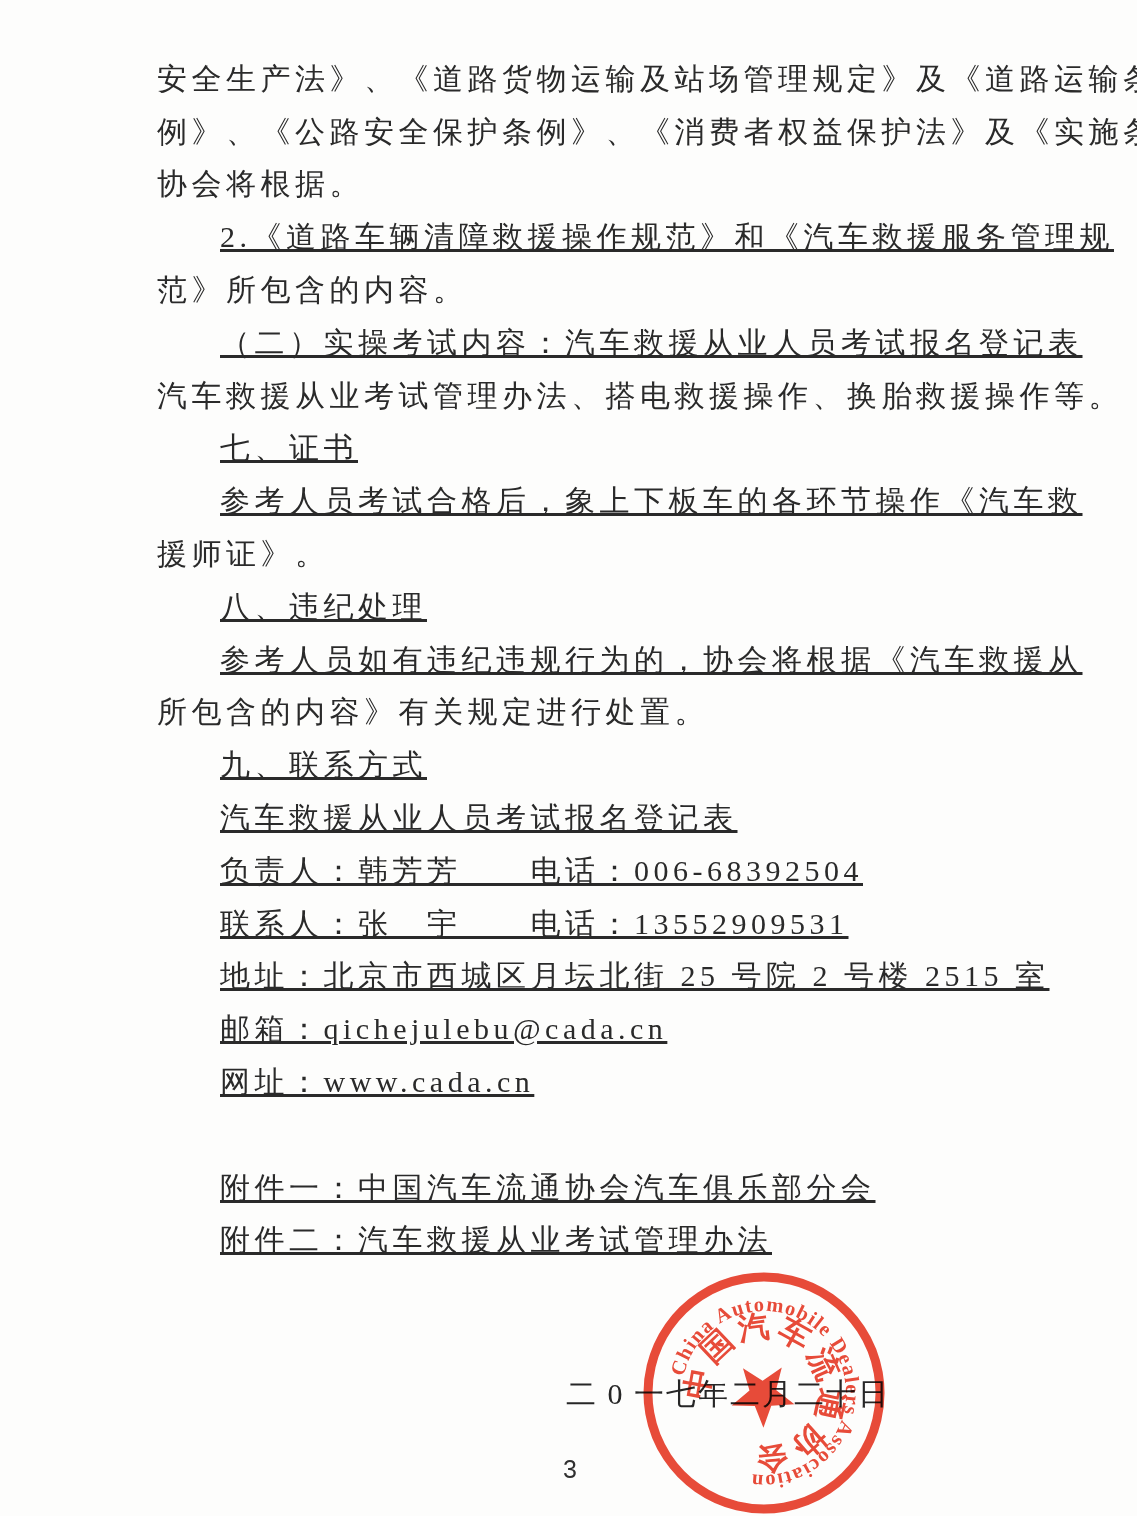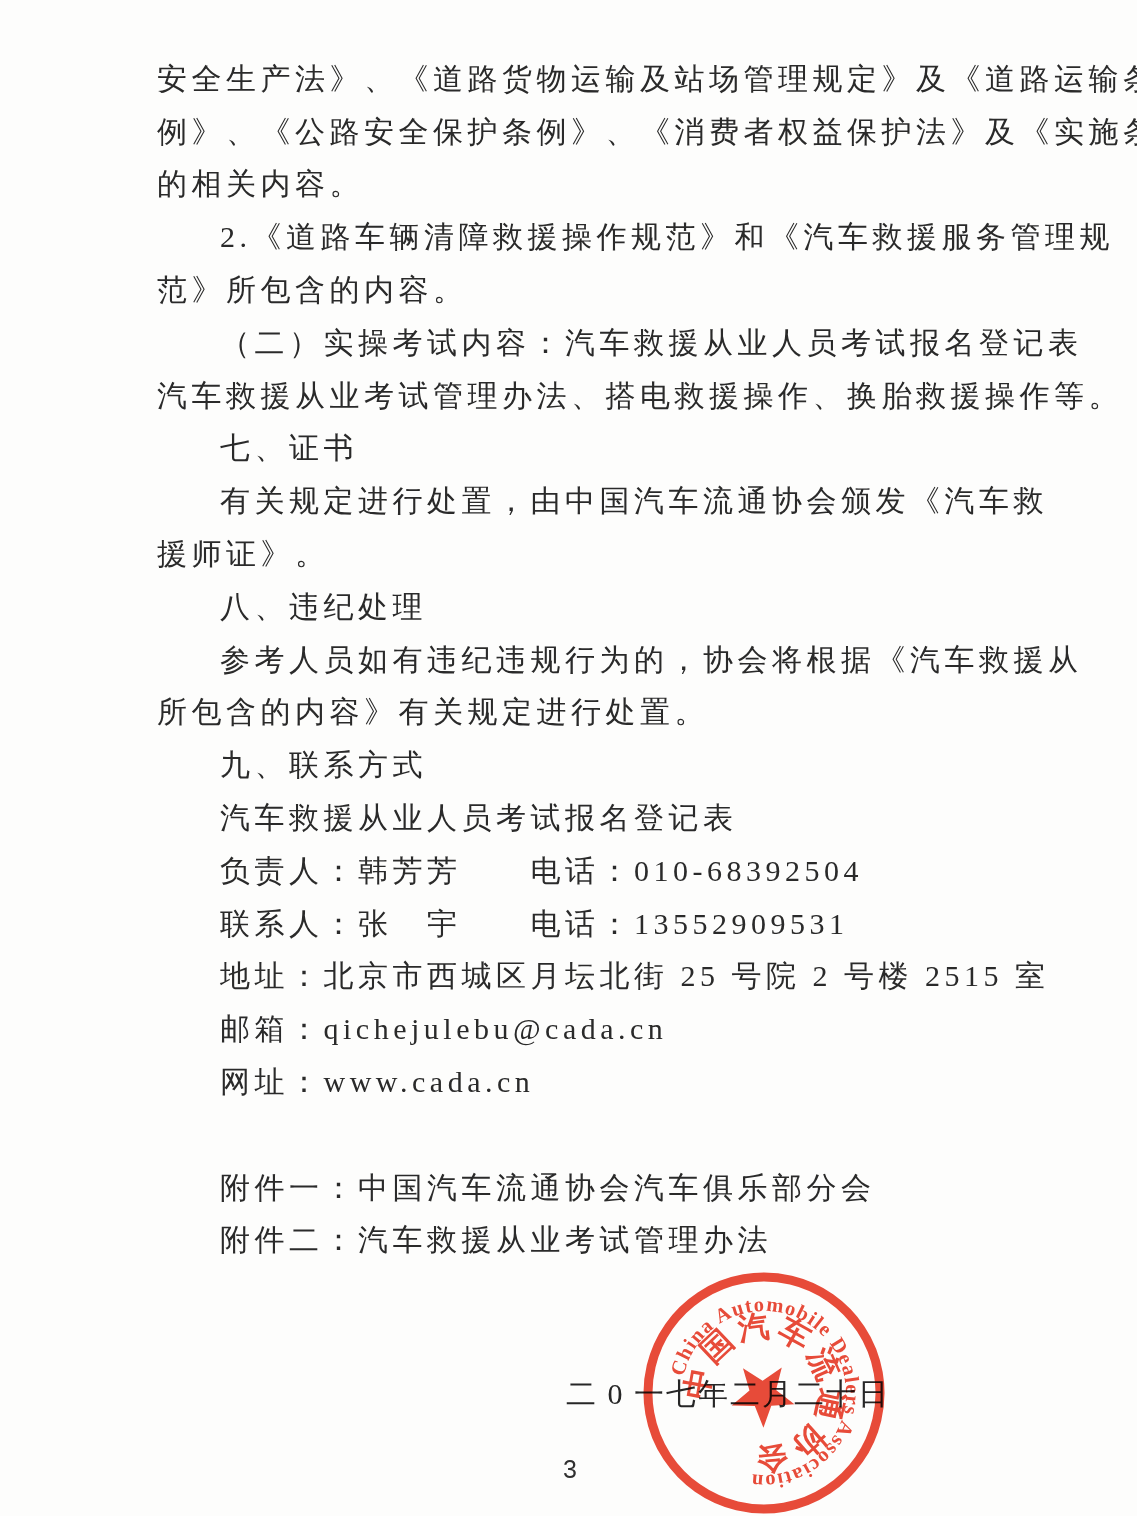--- a/index.html
+++ b/index.html
@@ -26,21 +26,21 @@
   }
   .line {
     height: 52.8px;
     display: flex;
     align-items: center;
     font-size: 30px;
     letter-spacing: 4.5px;
     white-space: pre;
     color: #2a2a2a;
   }
-  .line.indent { padding-left: 63px; }
+  .line.indent { padding-left: 63px; text-decoration: underline; }
   .line.gap-before { margin-top: 52.8px; }
   .date-line {
     position: absolute;
     left: 566px;
     top: 1374px;
     font-size: 30px;
     letter-spacing: 2px;
     color: #262626;
     white-space: pre;
   }
@@ -78,34 +78,34 @@
   .seal .star { fill: #e73b28; }
 </style>
 </head>
 <body>
 
 <div class="page">
 
   <div class="doc-body">
     <div class="line">安全生产法》、《道路货物运输及站场管理规定》及《道路运输条</div>
     <div class="line">例》、《公路安全保护条例》、《消费者权益保护法》及《实施条例》</div>
-    <div class="line">的相关内容。</div>
+    <div class="line">协会将根据。</div>
     <div class="line indent">2.《道路车辆清障救援操作规范》和《汽车救援服务管理规</div>
     <div class="line">范》所包含的内容。</div>
     <div class="line indent">（二）实操考试内容：汽车救援从业人员考试报名登记表</div>
     <div class="line">汽车救援从业考试管理办法、搭电救援操作、换胎救援操作等。</div>
     <div class="line indent">七、证书</div>
-    <div class="line indent">有关规定进行处置，由中国汽车流通协会颁发《汽车救</div>
+    <div class="line indent">参考人员考试合格后，象上下板车的各环节操作《汽车救</div>
     <div class="line">援师证》。</div>
     <div class="line indent">八、违纪处理</div>
     <div class="line indent">参考人员如有违纪违规行为的，协会将根据《汽车救援从</div>
     <div class="line">所包含的内容》有关规定进行处置。</div>
     <div class="line indent">九、联系方式</div>
     <div class="line indent">汽车救援从业人员考试报名登记表</div>
-    <div class="line indent">负责人：韩芳芳　　电话：010-68392504</div>
+    <div class="line indent">负责人：韩芳芳　　电话：006-68392504</div>
     <div class="line indent">联系人：张　宇　　电话：13552909531</div>
     <div class="line indent">地址：北京市西城区月坛北街 25 号院 2 号楼 2515 室</div>
     <div class="line indent">邮箱：qichejulebu@cada.cn</div>
     <div class="line indent">网址：www.cada.cn</div>
     <div class="line indent gap-before">附件一：中国汽车流通协会汽车俱乐部分会</div>
     <div class="line indent">附件二：汽车救援从业考试管理办法</div>
   </div>
 
   <div class="date-line">二 0 一七年二月二十日</div>
 

